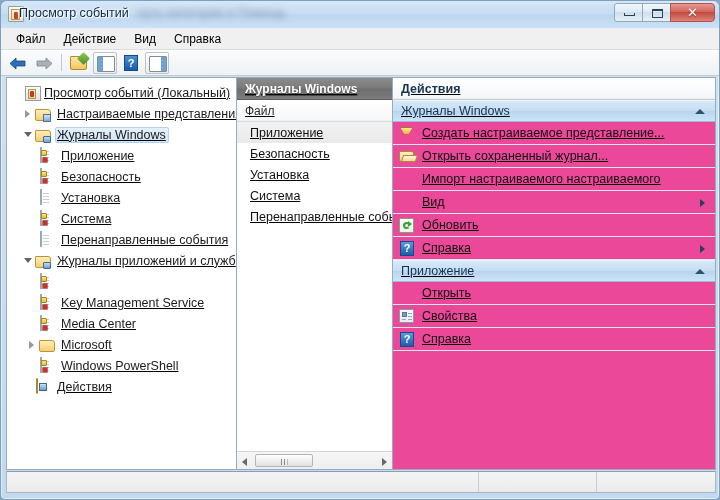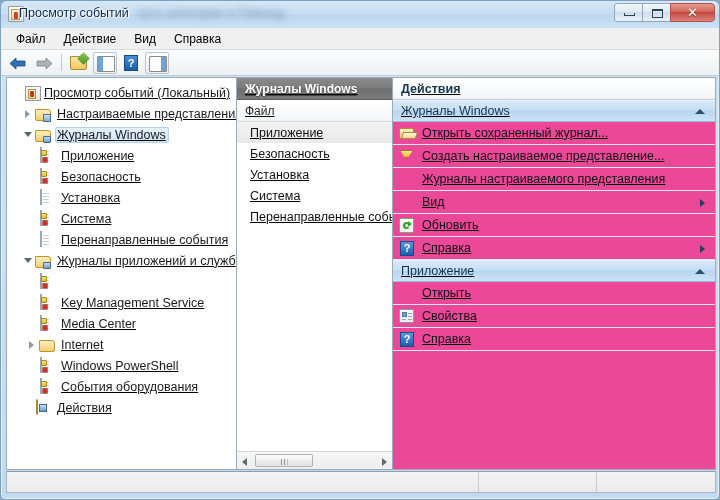--- a/index.html
+++ b/index.html
@@ -795,32 +795,28 @@
       </div>
 
       <div class="tree-row indent-2">
         <span class="ico"><span class="ico-log evt"></span></span>
         <span class="tree-label">Media Center</span>
       </div>
 
       <div class="tree-row indent-2b">
         <span class="expander closed"></span>
         <span class="ico ico-folder"></span>
-        <span class="tree-label">Internet</span>
+        <span class="tree-label">Microsoft</span>
       </div>
 
       <div class="tree-row indent-2">
         <span class="ico"><span class="ico-log evt"></span></span>
         <span class="tree-label">Windows PowerShell</span>
       </div>
 
-      <div class="tree-row indent-2">
-        <span class="ico"><span class="ico-log evt"></span></span>
-        <span class="tree-label">События оборудования</span>
-      </div>
 
       <div class="tree-row indent-1">
         <span class="expander"></span>
         <span class="ico"><span class="ico-subs"></span></span>
         <span class="tree-label">Действия</span>
       </div>
 
     </div>
 
     <div class="list-pane">
@@ -847,34 +843,34 @@
     <div class="actions-pane">
       <div class="actions-title">Действия</div>
 
       <div class="act-group-header">
         <span>Журналы Windows</span>
         <span class="chev-up"></span>
       </div>
 
       <div class="act-row">
         <span class="act-ico">
+            <span class="ico-funnel"></span>
+          </span>
+        <span>Создать настраиваемое представление...</span>
+      </div>
+
+      <div class="act-row">
+        <span class="act-ico">
             <span class="ico-openfolder"></span>
           </span>
         <span>Открыть сохраненный журнал...</span>
       </div>
 
       <div class="act-row">
-        <span class="act-ico">
-            <span class="ico-funnel"></span>
-          </span>
-        <span>Создать настраиваемое представление...</span>
-      </div>
-
-      <div class="act-row">
-        <span class="act-text-indent">Журналы настраиваемого представления</span>
+        <span class="act-text-indent">Импорт настраиваемого настраиваемого</span>
       </div>
 
       <div class="act-row">
         <span class="act-text-indent">Вид</span>
         <span class="submenu-arrow"></span>
       </div>
 
       <div class="act-row">
         <span class="act-ico">
             <span class="ico-refresh"></span>

